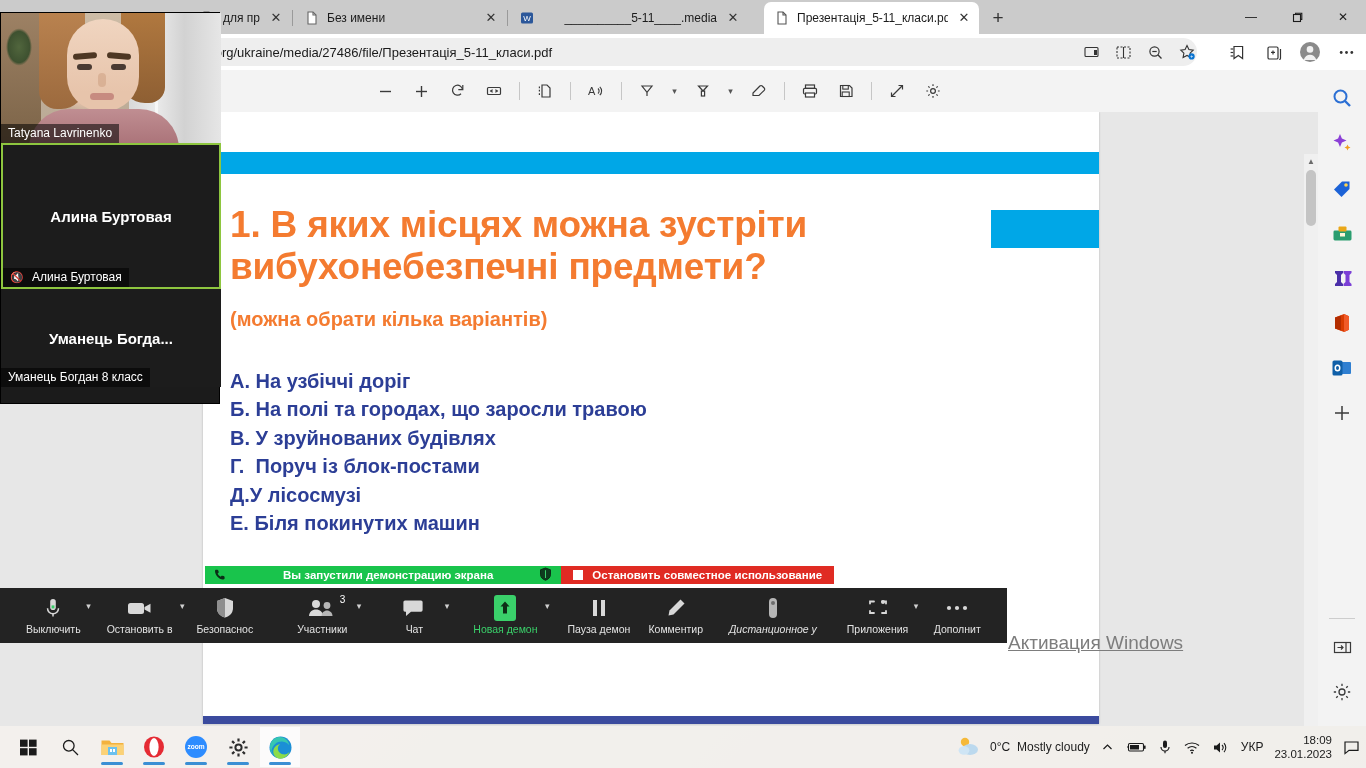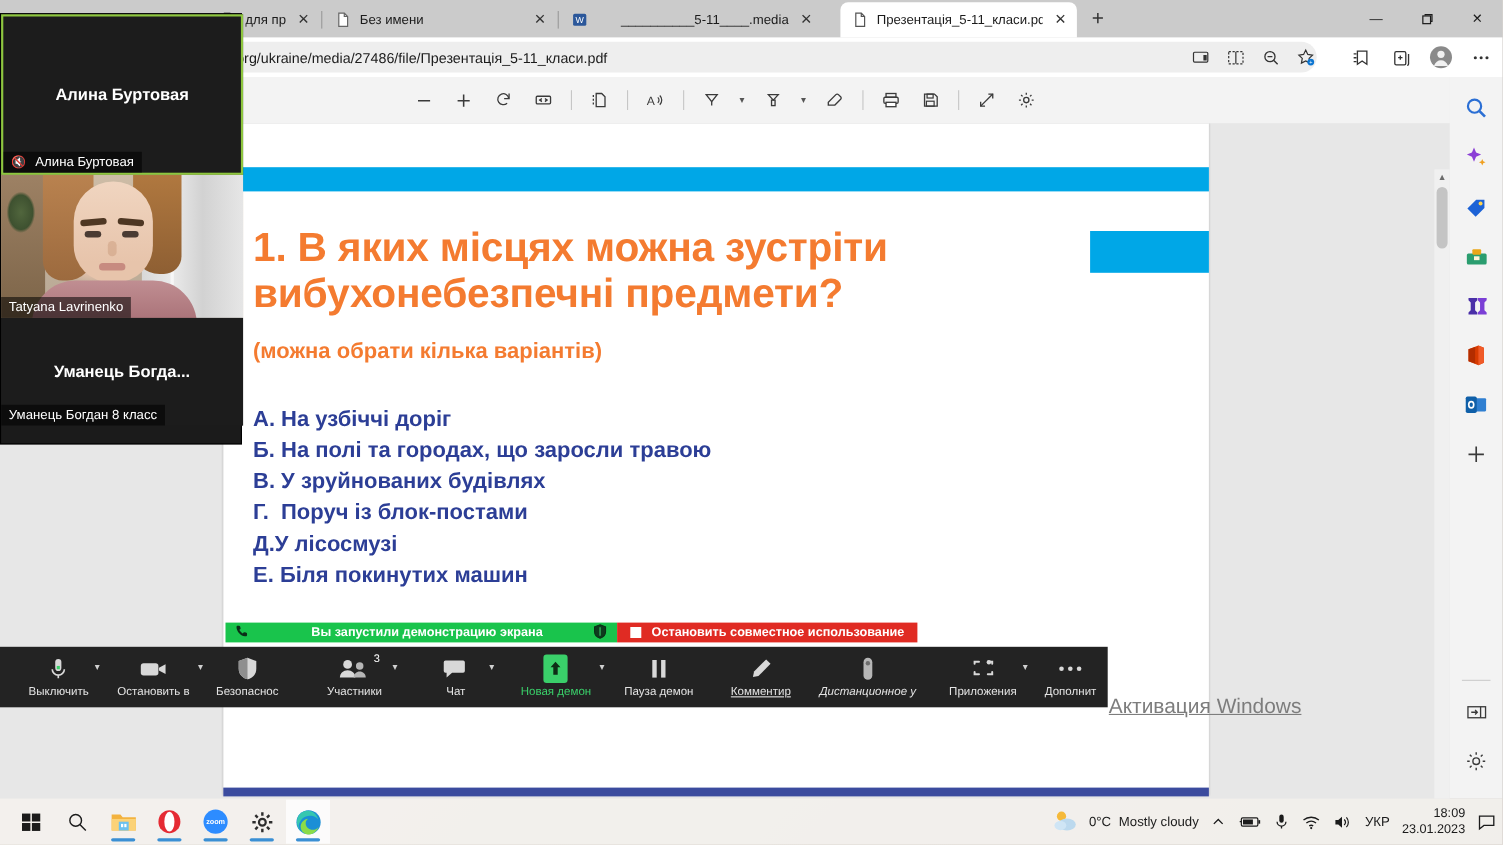--- a/index.html
+++ b/index.html
@@ -571,47 +571,47 @@
         <svg width="22" height="22" viewBox="0 0 22 22">
             <circle cx="11" cy="11" r="3" fill="none" stroke="#3a3a3a" stroke-width="1.3"></circle>
             <path d="M11 2.8v2.3M11 16.9v2.3M2.8 11h2.3M16.9 11h2.3M5.2 5.2l1.6 1.6M15.2 15.2l1.6 1.6M16.8 5.2l-1.6 1.6M6.8 15.2l-1.6 1.6" stroke="#3a3a3a" stroke-width="1.3"></path>
           </svg>
       </span>
     </div>
   </div>
 
   <div class="zoomvideo">
 
-    <div class="vtile nocam active">
-      <span class="bigname">Алина Буртовая</span>
-      <div class="vname">
-        <span class="micoff">🔇</span>
-        <span>Алина Буртовая</span>
-      </div>
-    </div>
-
     <div class="vtile cam">
       <div class="wall-left"></div>
       <div class="plant"></div>
       <div class="curtain"></div>
       <div class="hairL"></div>
       <div class="hairR"></div>
       <div class="face"></div>
       <div class="browL"></div>
       <div class="browR"></div>
       <div class="eyeL"></div>
       <div class="eyeR"></div>
       <div class="nose"></div>
       <div class="mouth"></div>
       <div class="shirt"></div>
       <div class="vname">
         <span>Tatyana Lavrinenko</span>
       </div>
     </div>
 
+    <div class="vtile nocam active">
+      <span class="bigname">Алина Буртовая</span>
+      <div class="vname">
+        <span class="micoff">🔇</span>
+        <span>Алина Буртовая</span>
+      </div>
+    </div>
+
     <div class="vtile nocam" style="height:98px;">
       <span class="bigname">Уманець  Богда...</span>
       <div class="vname">
         <span>Уманець Богдан 8 класс</span>
       </div>
     </div>
   </div>
 
   <div class="sharebanner">
     <div class="green">
@@ -709,21 +709,21 @@
     <div class="zitem" style="margin-left:22px;">
       <span class="zicon">
         <svg width="20" height="22" viewBox="0 0 20 22">
             <rect x="4" y="3" width="4" height="16" fill="#d8d8d8"></rect>
             <rect x="12" y="3" width="4" height="16" fill="#d8d8d8"></rect>
           </svg>
       </span>
       <span class="zlabel">Пауза демон</span>
     </div>
 
-    <div class="zitem" style="margin-left:26px;text-decoration:underline;">
+    <div class="zitem" style="margin-left:10px;">
       <span class="zicon">
         <svg width="22" height="22" viewBox="0 0 22 22">
             <path d="M15.5 2.5l4 4-11 11-5 1 1-5z" fill="#d8d8d8"></path>
           </svg>
       </span>
       <span class="zlabel">Комментир</span>
     </div>
 
     <div class="zitem" style="margin-left:18px;font-style:italic;">
       <span class="zicon">

